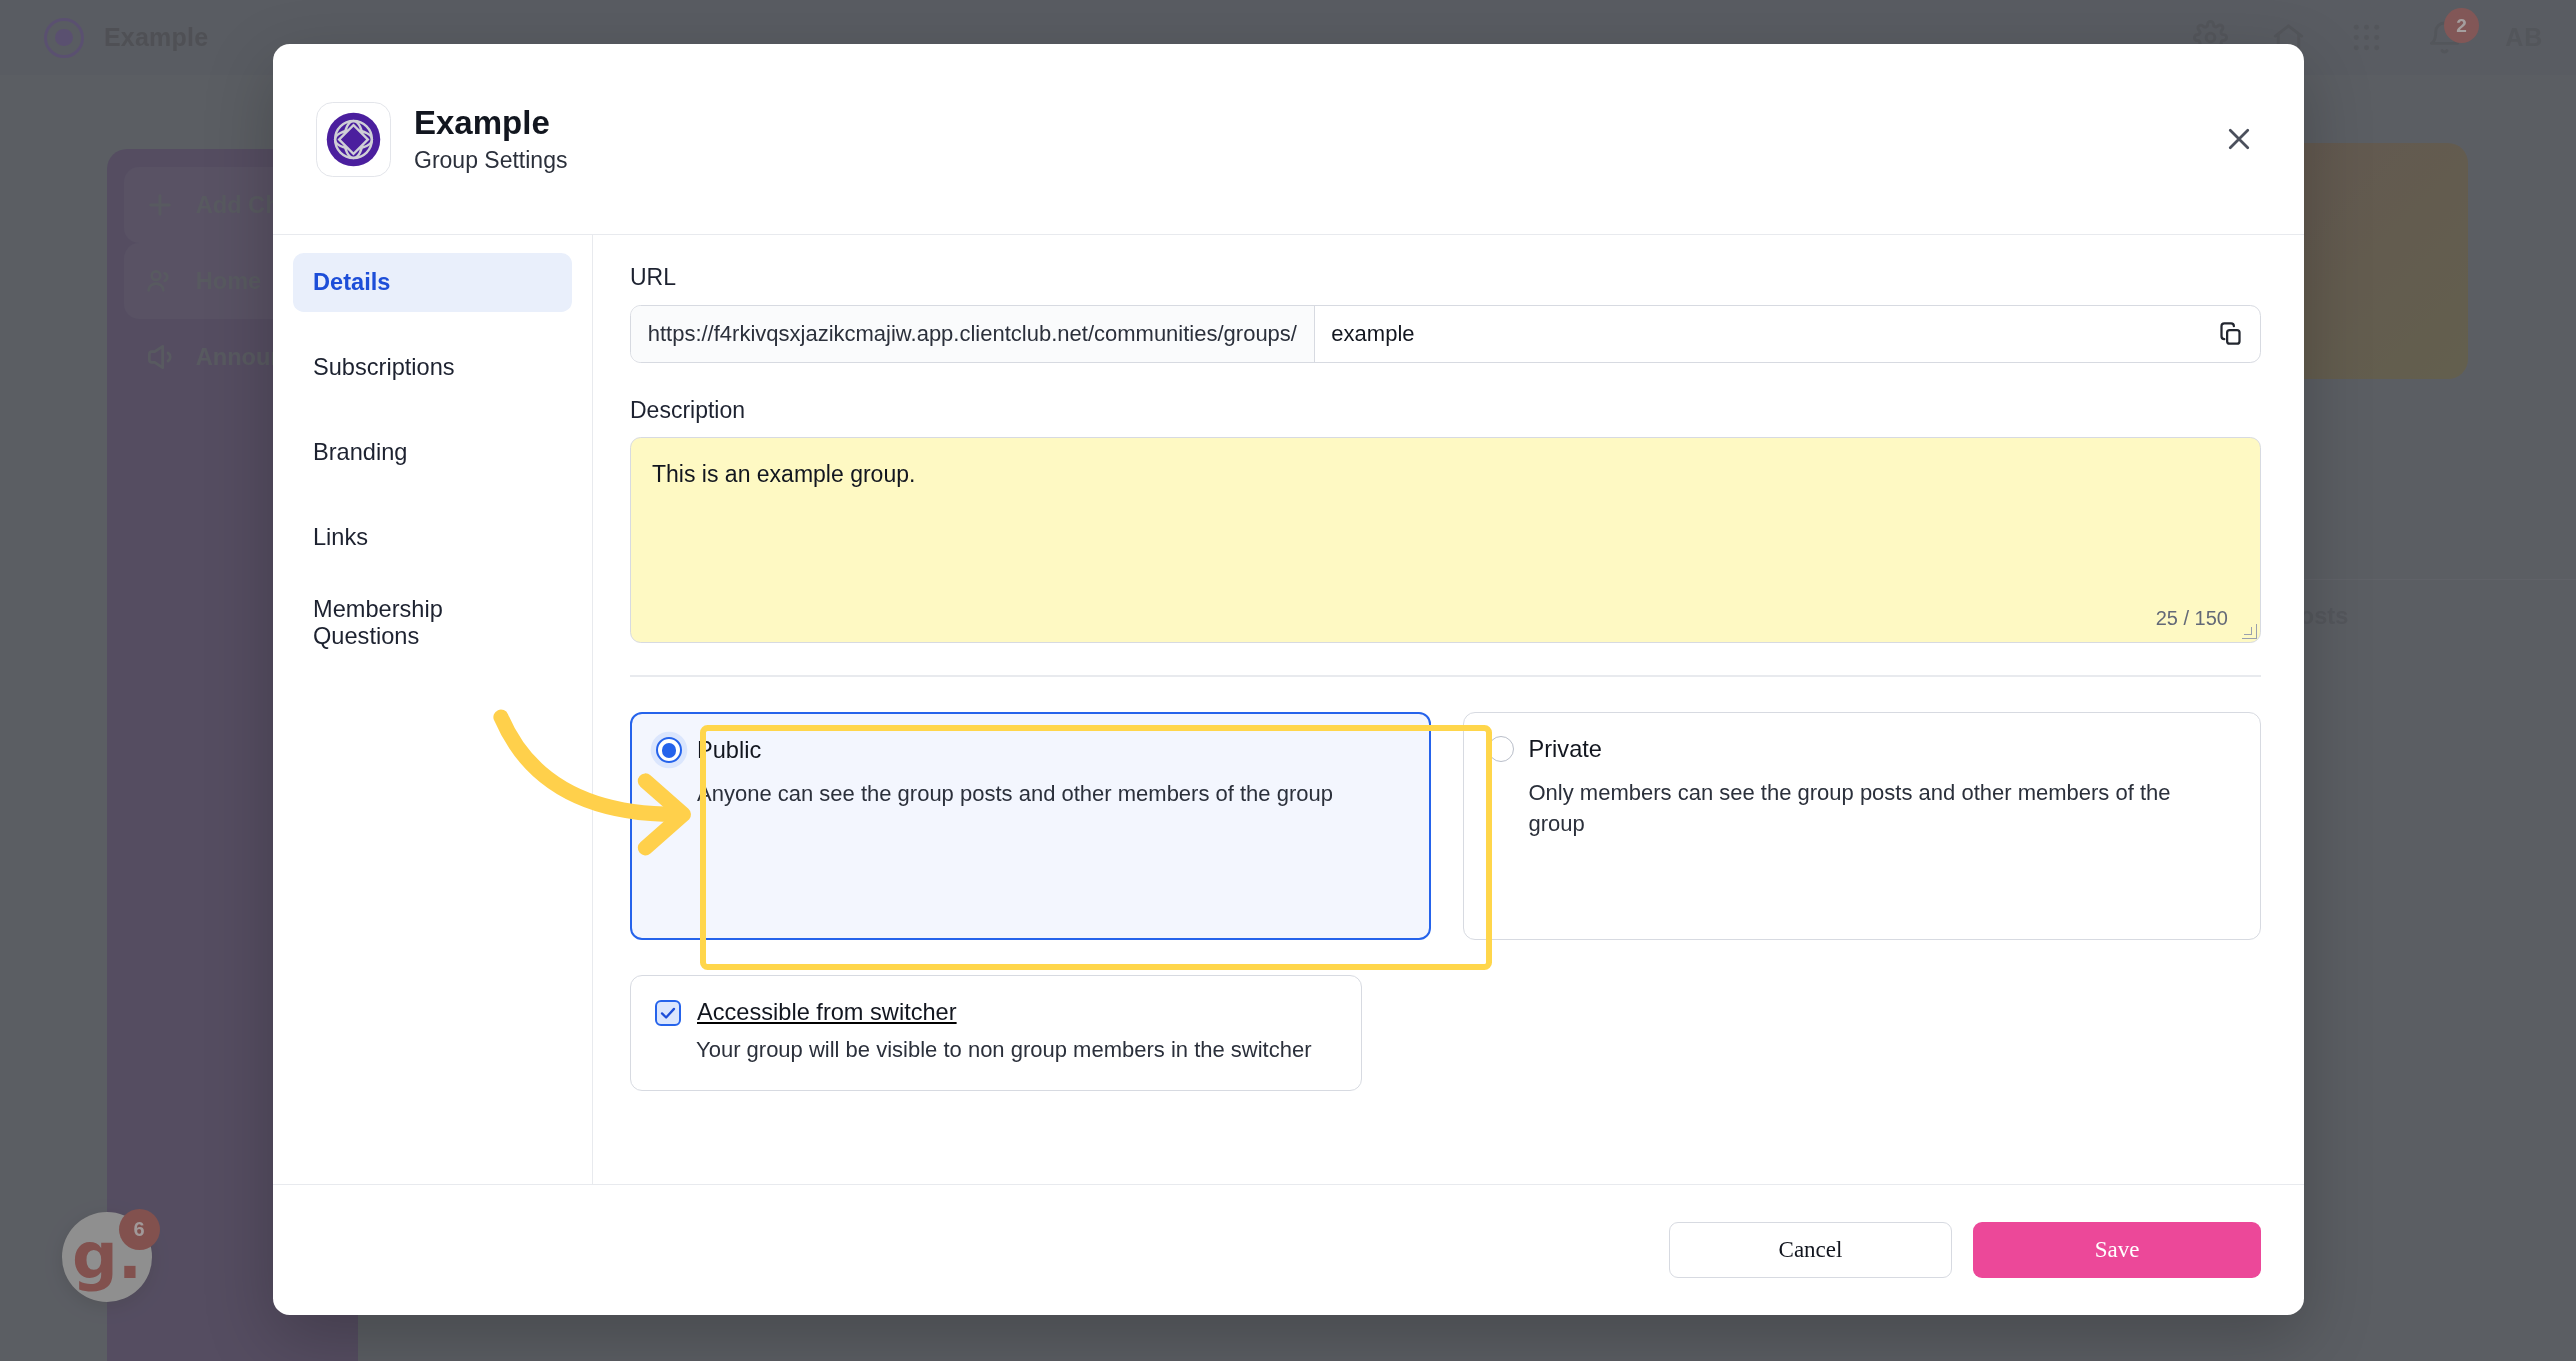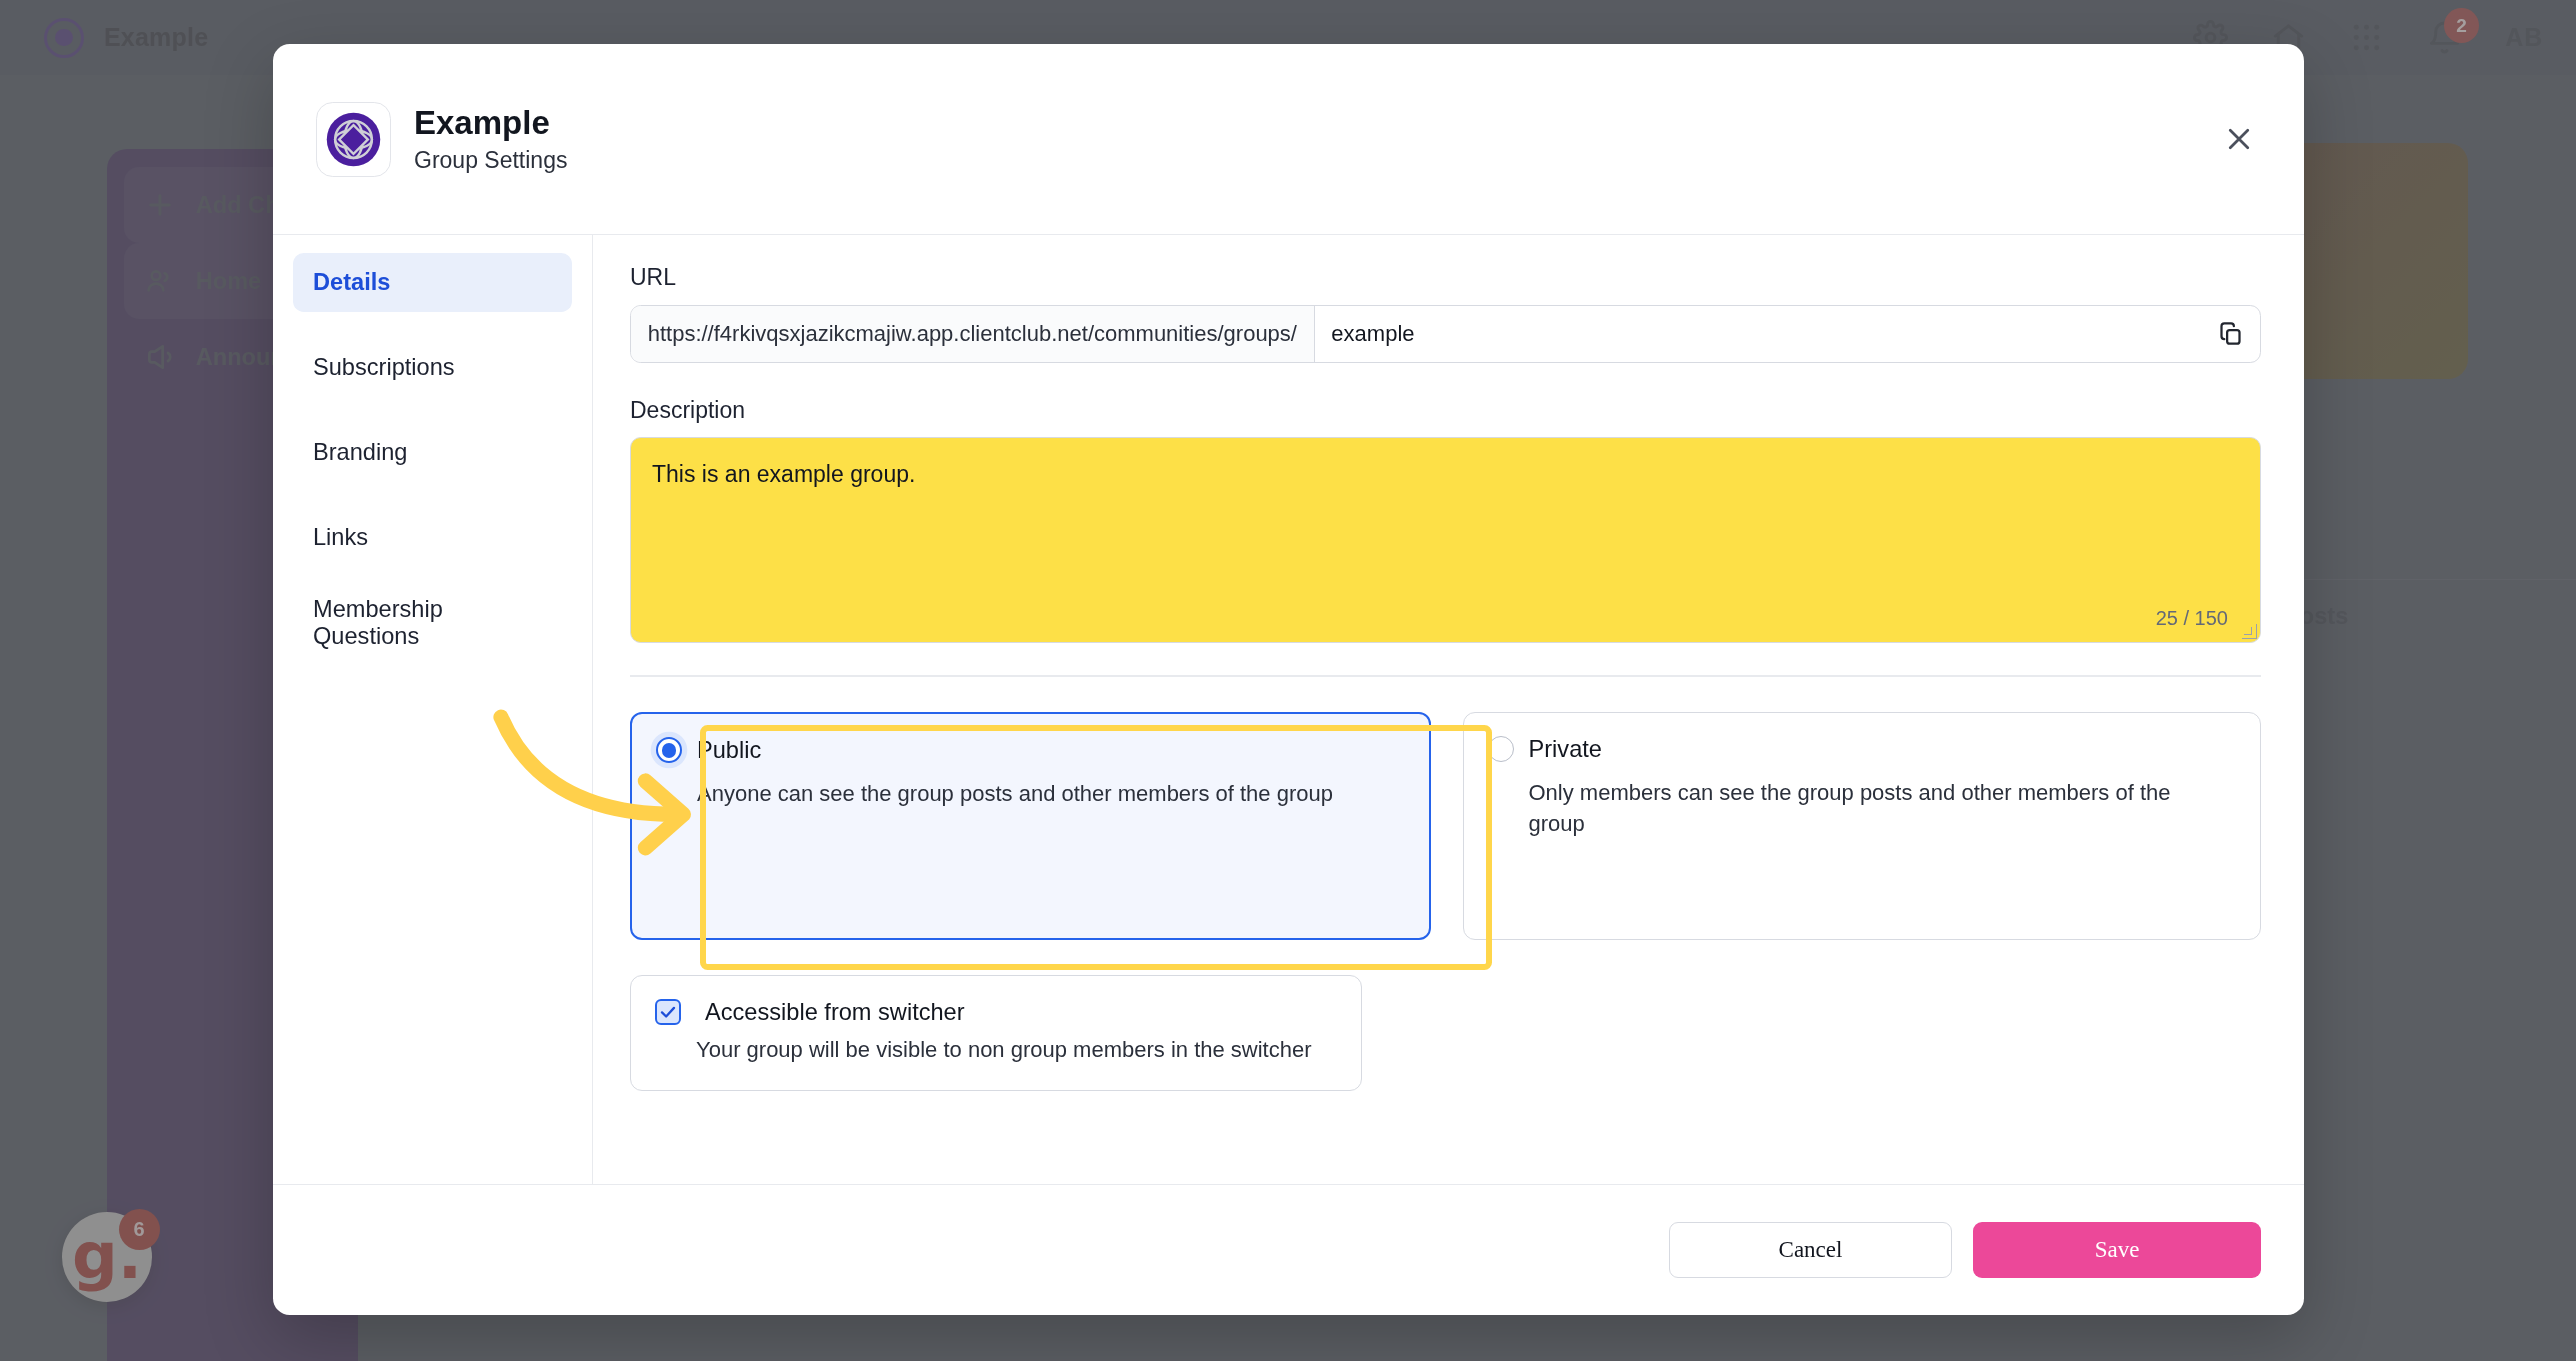--- a/index.html
+++ b/index.html
@@ -172,21 +172,21 @@
   .url-copy {
     width: 59px; display: flex; align-items: center; justify-content: center;
     color: #22262f; cursor: pointer; background: none; border: 0;
   }
   .url-copy svg { width: 27px; height: 27px; display: block; }
 
   .desc-wrap { margin-top: 34px; }
   .desc-box {
     position: relative; height: 206px;
     border: 1.5px solid #d7dae1; border-radius: 10.7px;
-    background: #fde047;
+    background: #fef9c3;
   }
   .desc-text {
     width: 100%; height: 100%; border: 0; outline: none; resize: none;
     padding: 20px 21px; font-size: 23px; color: #12161f;
     font-family: "Liberation Sans", sans-serif; background: transparent;
     line-height: 1.4;
   }
   .desc-count {
     position: absolute; right: 32px; bottom: 12px;
     font-size: 20px; color: #636977;
@@ -238,21 +238,21 @@
     width: 792px; height: 245px;
     border: 6px solid #ffd64b; border-radius: 7.6px;
     pointer-events: none;
   }
 
   .switcher-card {
     margin-top: 35px; width: 732px;
     border: 1.5px solid #d7dae1; border-radius: 12px;
     padding: 23px 24px 27px 24px; background: #fff;
   }
-  .sw-head { display: flex; align-items: center; gap: 24px; }
+  .sw-head { display: flex; align-items: flex-end; gap: 16px; text-decoration: underline; }
   .checkbox {
     width: 26px; height: 26px; border-radius: 6px;
     border: 2.3px solid #2563eb; background: #dbe6fd;
     flex: 0 0 26px; display: flex; align-items: center; justify-content: center;
   }
   .checkbox svg { width: 18px; height: 18px; display: block; color: #1d4ed8; }
   .sw-title { font-size: 23.6px; color: #12161f; font-weight: 500; }
   .sw-desc { margin-top: 10.7px; margin-left: 41px; font-size: 22px; color: #2b303b; }
 
   .modal-footer {

